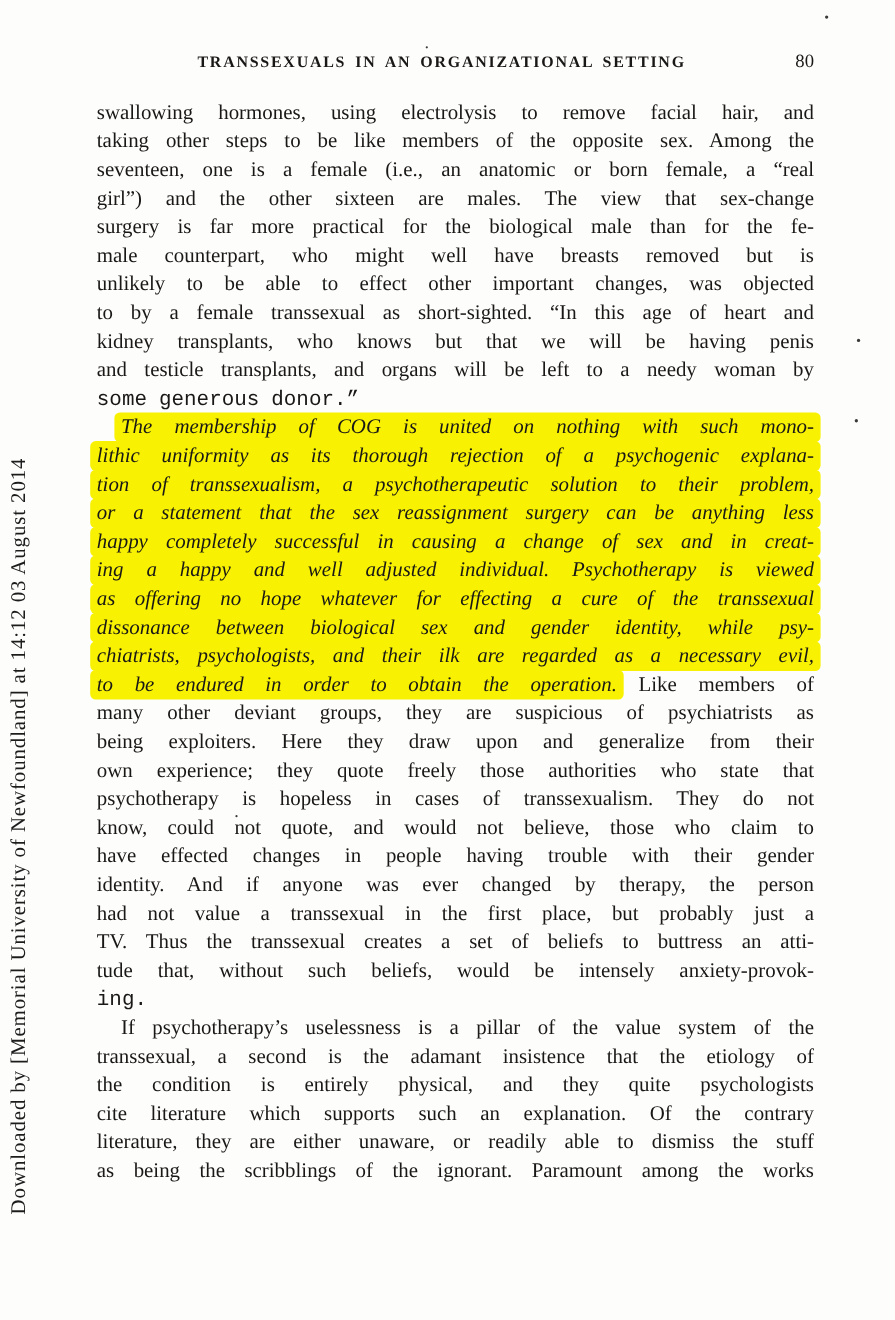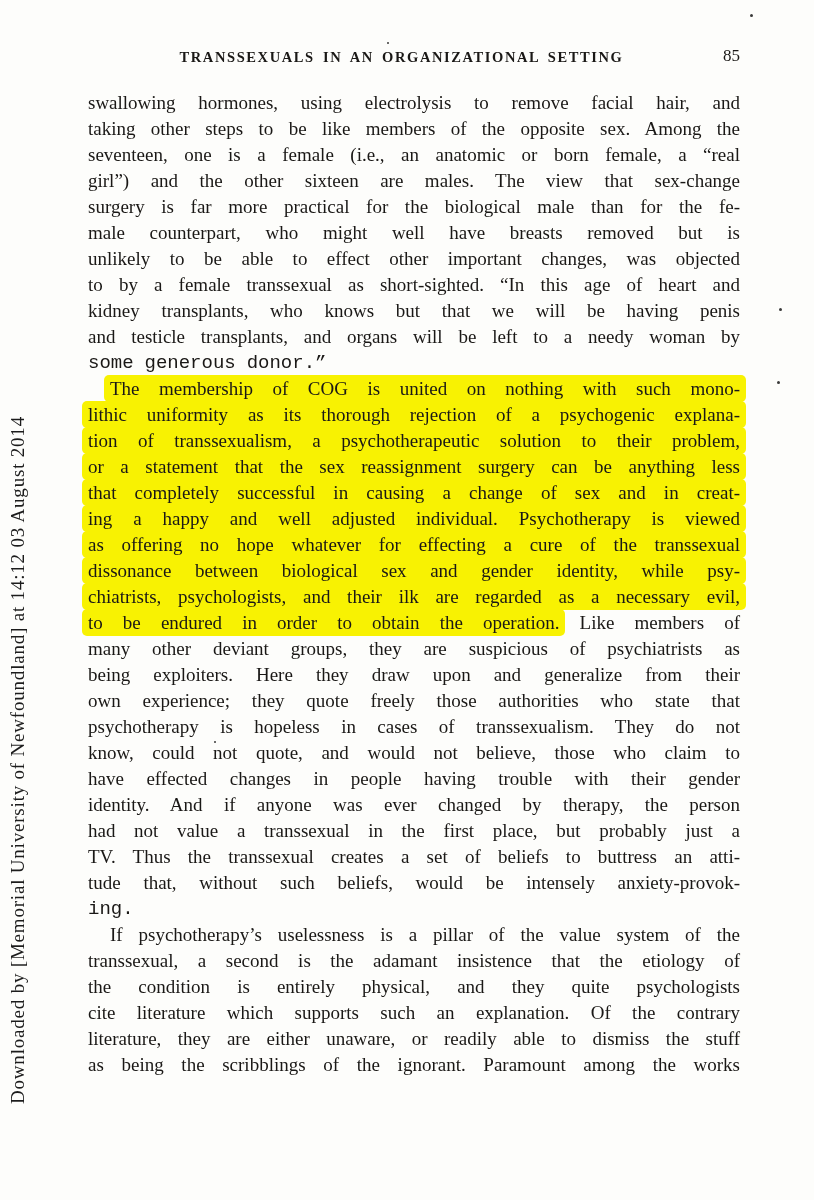--- a/index.html
+++ b/index.html
@@ -36,20 +36,21 @@
     word-spacing: -0.5px;
     white-space: normal;
   }
   .line.last { text-align-last: left; font-family: Liberation Mono, monospace; }
   .line.indent { text-indent: 22px; }
   .hl {
     background: var(--hl, #f9f202);
     padding: 3px 6px; margin: 0 -6px;
     border-radius: 5px;
     box-decoration-break: clone;
+    font-style: italic;
   }
 
   
   .watermark {
     position: absolute;
     left: -361px; top: 748px;
     width: 760px; height: 24px;
     transform: rotate(-90deg);
     transform-origin: center;
     text-align: center;
@@ -66,40 +67,40 @@
   .speck.s4 { left: 777px; top: 381px; width: 3px; height: 3px; }
   .speck.s5 { left: 214px; top: 741px; width: 2px; height: 2px; }
 </style>
 </head>
 <body>
 
 <div class="page">
 
   <div class="header">
     <span class="header-title">TRANSSEXUALS IN AN ORGANIZATIONAL SETTING</span>
-    <span class="page-number">85</span>
+    <span class="page-number">80</span>
   </div>
 
   <div class="body-text">
       <div class="line">swallowing hormones, using electrolysis to remove facial hair, and</div>
       <div class="line">taking other steps to be like members of the opposite sex. Among the</div>
       <div class="line">seventeen, one is a female (i.e., an anatomic or born female, a “real</div>
       <div class="line">girl”) and the other sixteen are males. The view that sex-change</div>
       <div class="line">surgery is far more practical for the biological male than for the fe-</div>
       <div class="line">male counterpart, who might well have breasts removed but is</div>
       <div class="line">unlikely to be able to effect other important changes, was objected</div>
       <div class="line">to by a female transsexual as short-sighted. “In this age of heart and</div>
       <div class="line">kidney transplants, who knows but that we will be having penis</div>
       <div class="line">and testicle transplants, and organs will be left to a needy woman by</div>
       <div class="line last">some generous donor.”</div>
       <div class="line indent"><span class="hl">The membership of COG is united on nothing with such mono-</span></div>
       <div class="line"><span class="hl">lithic uniformity as its thorough rejection of a psychogenic explana-</span></div>
       <div class="line"><span class="hl">tion of transsexualism, a psychotherapeutic solution to their problem,</span></div>
       <div class="line"><span class="hl">or a statement that the sex reassignment surgery can be anything less</span></div>
-      <div class="line"><span class="hl">that completely successful in causing a change of sex and in creat-</span></div>
+      <div class="line"><span class="hl">happy completely successful in causing a change of sex and in creat-</span></div>
       <div class="line"><span class="hl">ing a happy and well adjusted individual. Psychotherapy is viewed</span></div>
       <div class="line"><span class="hl">as offering no hope whatever for effecting a cure of the transsexual</span></div>
       <div class="line"><span class="hl">dissonance between biological sex and gender identity, while psy-</span></div>
       <div class="line"><span class="hl">chiatrists, psychologists, and their ilk are regarded as a necessary evil,</span></div>
       <div class="line"><span class="hl">to be endured in order to obtain the operation.</span> <span>Like members of</span></div>
       <div class="line">many other deviant groups, they are suspicious of psychiatrists as</div>
       <div class="line">being exploiters. Here they draw upon and generalize from their</div>
       <div class="line">own experience; they quote freely those authorities who state that</div>
       <div class="line">psychotherapy is hopeless in cases of transsexualism. They do not</div>
       <div class="line">know, could not quote, and would not believe, those who claim to</div>

